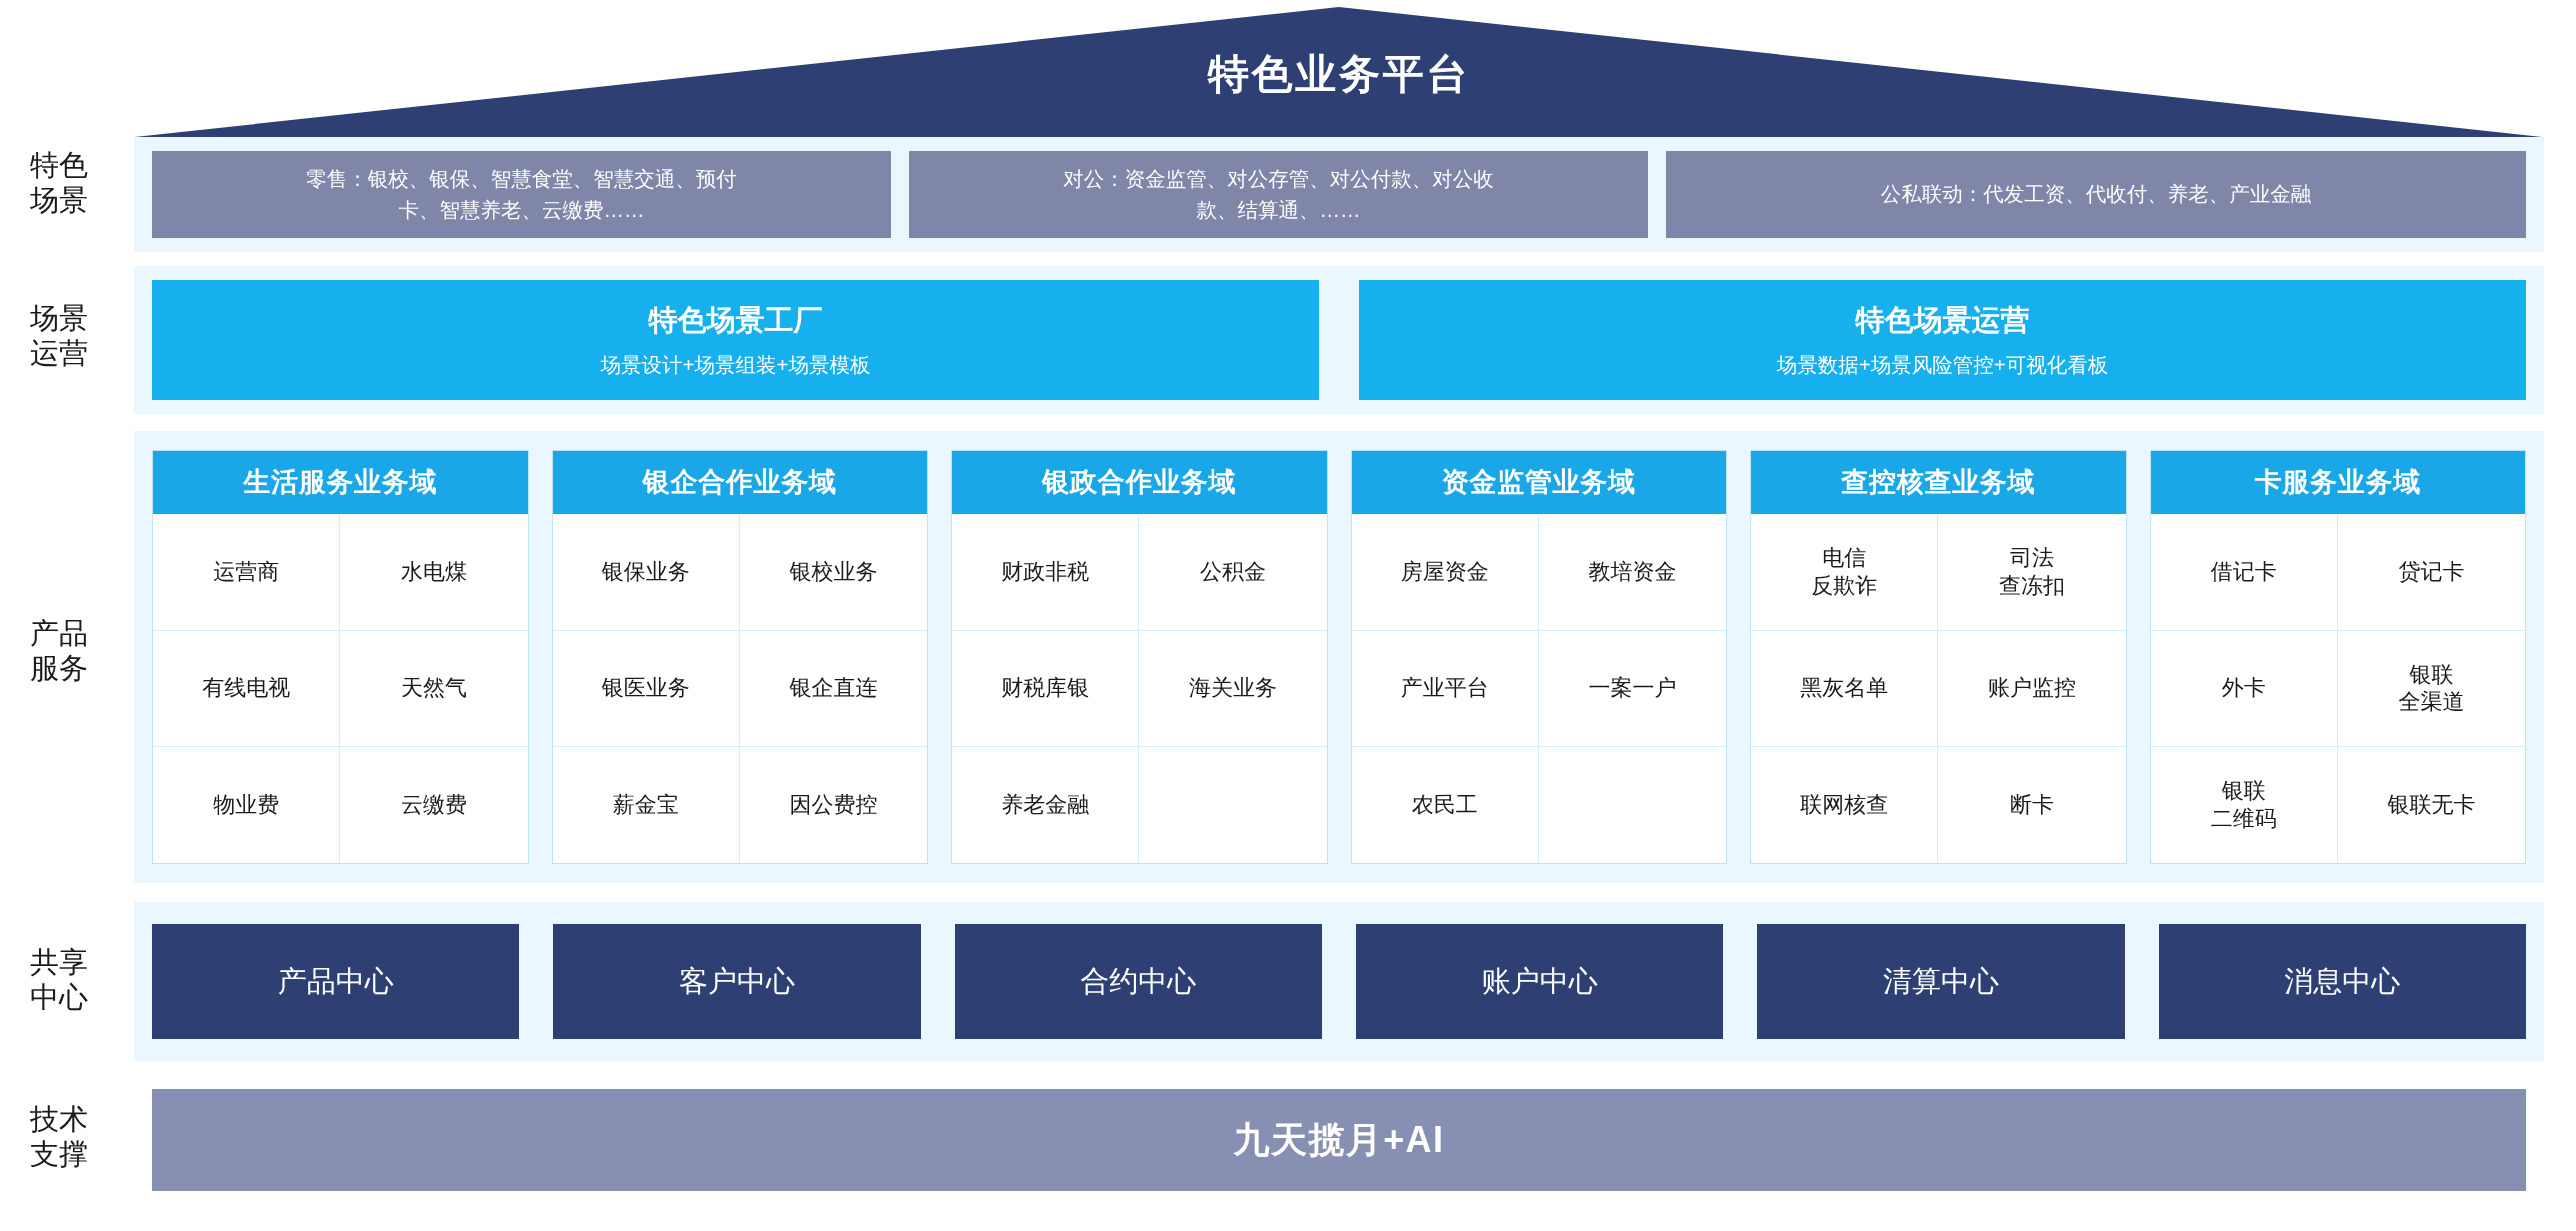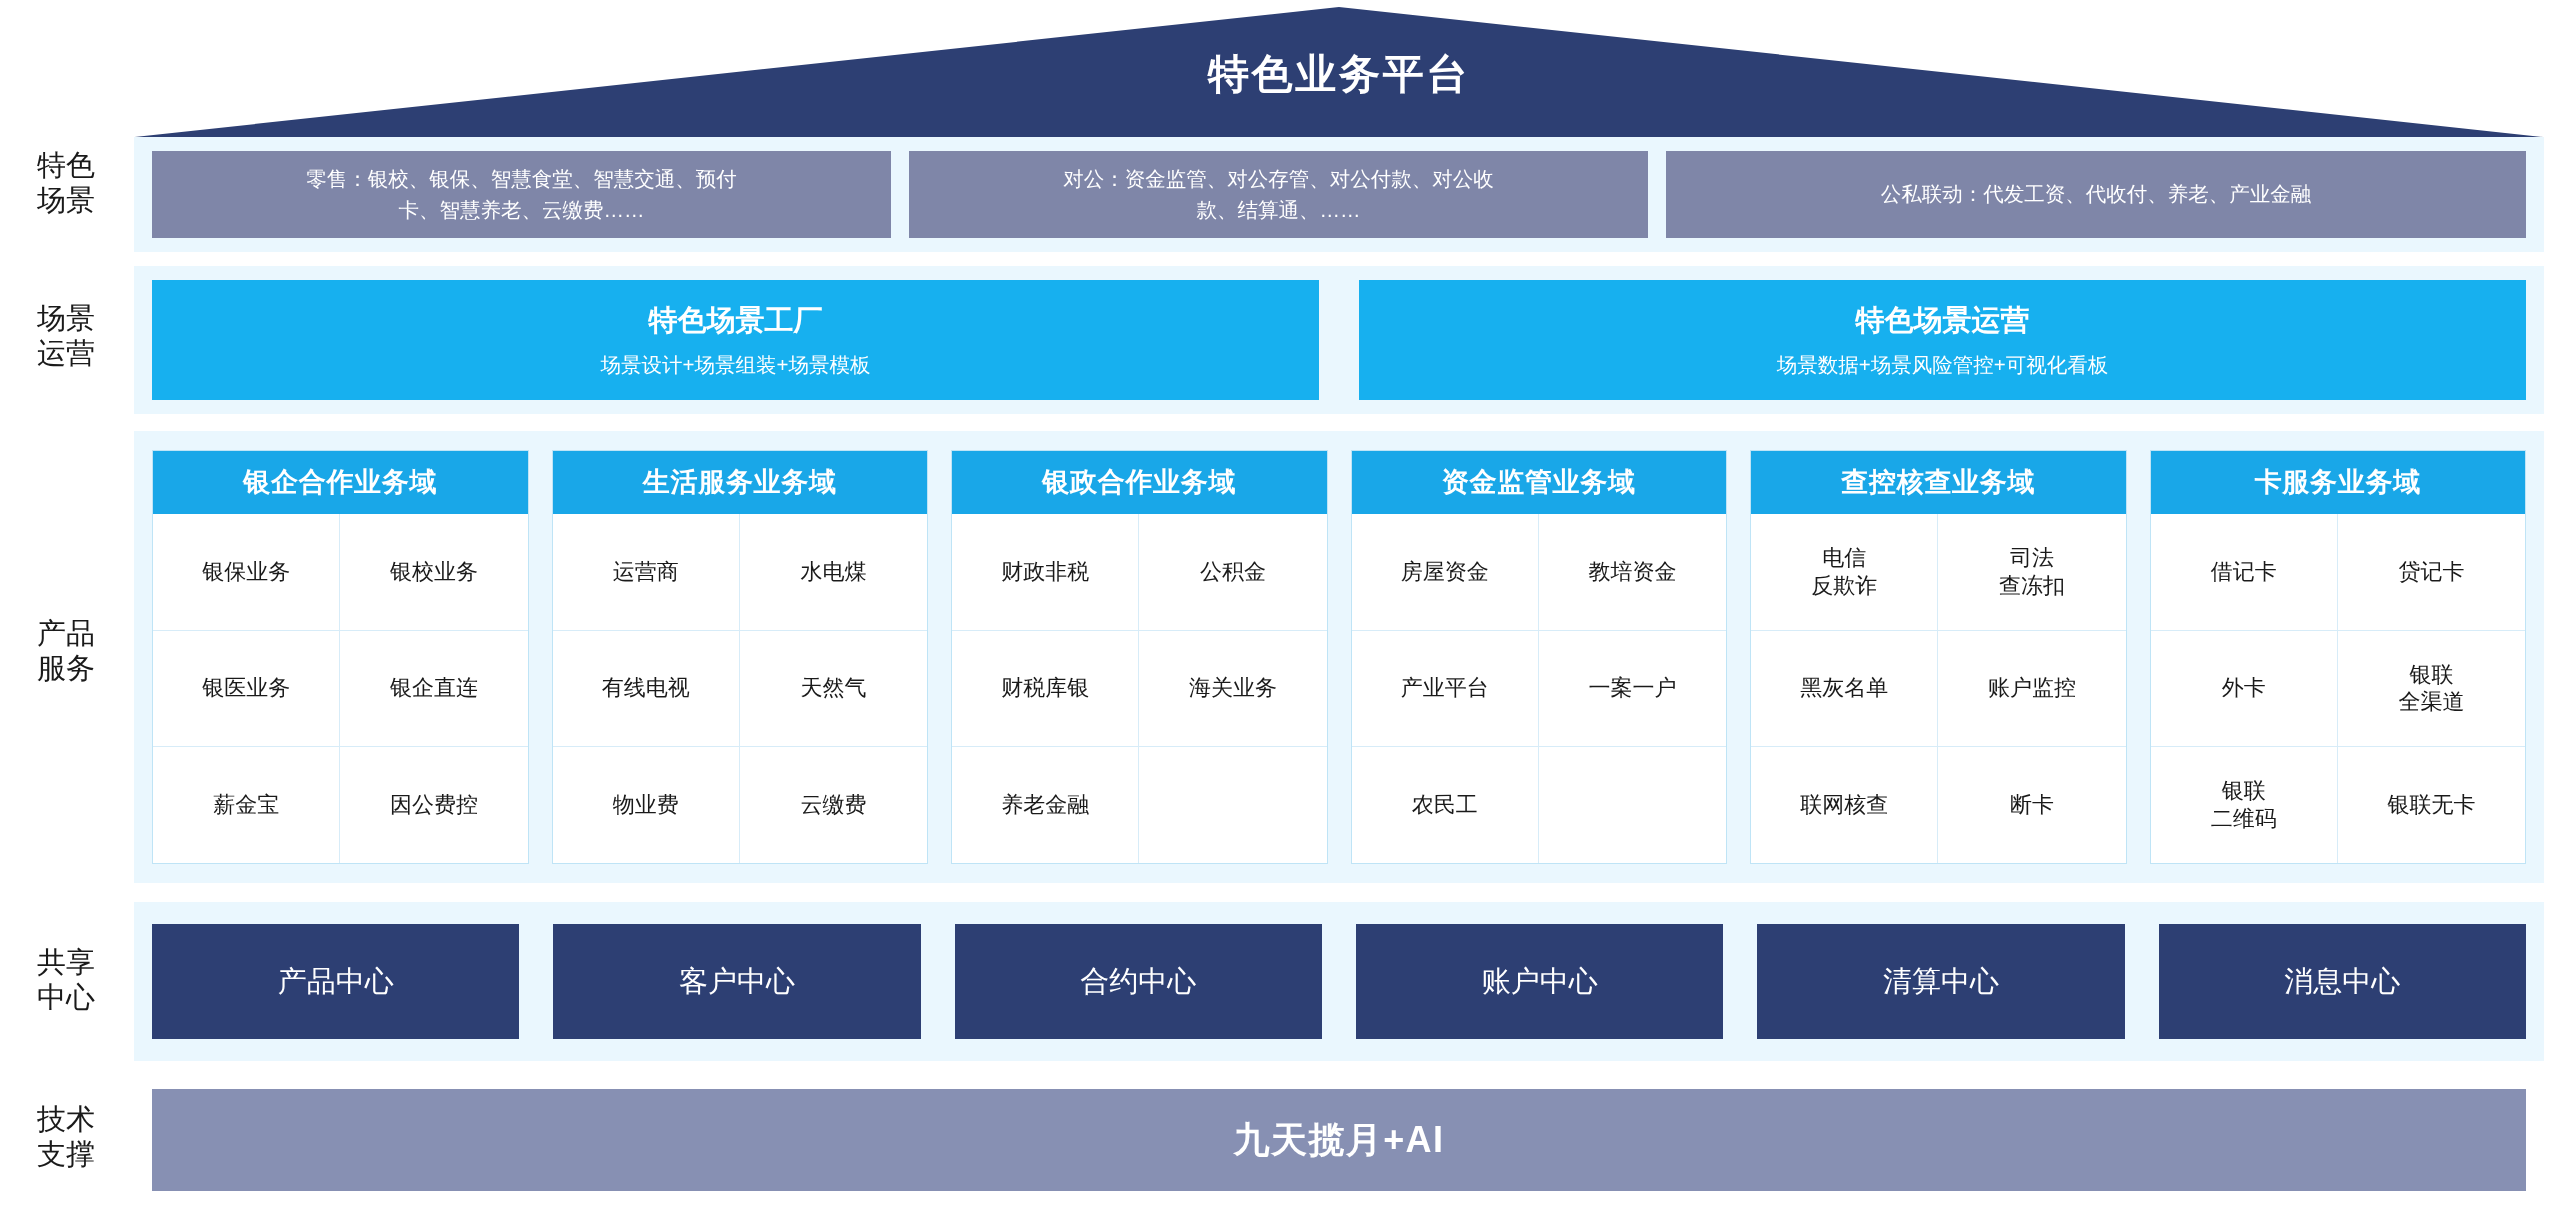--- a/index.html
+++ b/index.html
@@ -40,21 +40,21 @@
     text-align: center;
     color: #ffffff;
     font-size: 41px;
     font-weight: bold;
     letter-spacing: 2.7px;
   }
 
   
   .row-label {
     position: absolute;
-    left: 8px;
+    left: 1px;
     width: 116px;
     text-align: center;
     font-size: 29px;
     color: #1a1a1a;
     line-height: 1.22;
     font-weight: normal;
   }
 
   
   .band {
@@ -260,40 +260,40 @@
         <div class="oper-title">特色场景运营</div>
         <div class="oper-sub">场景数据+场景风险管控+可视化看板</div>
       </div>
     </div>
   </div>
 
   <div class="band prod-band">
     <div class="prod-inner">
 
       <div class="prod-col">
+        <div class="prod-head">生活服务业务域</div>
+        <div class="prod-grid">
+          <div class="prod-cell">运营商</div>
+          <div class="prod-cell">水电煤</div>
+          <div class="prod-cell">有线电视</div>
+          <div class="prod-cell">天然气</div>
+          <div class="prod-cell">物业费</div>
+          <div class="prod-cell">云缴费</div>
+        </div>
+      </div>
+
+      <div class="prod-col">
         <div class="prod-head">银企合作业务域</div>
         <div class="prod-grid">
           <div class="prod-cell">银保业务</div>
           <div class="prod-cell">银校业务</div>
           <div class="prod-cell">银医业务</div>
           <div class="prod-cell">银企直连</div>
           <div class="prod-cell">薪金宝</div>
           <div class="prod-cell">因公费控</div>
-        </div>
-      </div>
-
-      <div class="prod-col">
-        <div class="prod-head">生活服务业务域</div>
-        <div class="prod-grid">
-          <div class="prod-cell">运营商</div>
-          <div class="prod-cell">水电煤</div>
-          <div class="prod-cell">有线电视</div>
-          <div class="prod-cell">天然气</div>
-          <div class="prod-cell">物业费</div>
-          <div class="prod-cell">云缴费</div>
         </div>
       </div>
 
       <div class="prod-col">
         <div class="prod-head">银政合作业务域</div>
         <div class="prod-grid">
           <div class="prod-cell">财政非税</div>
           <div class="prod-cell">公积金</div>
           <div class="prod-cell">财税库银</div>
           <div class="prod-cell">海关业务</div>

